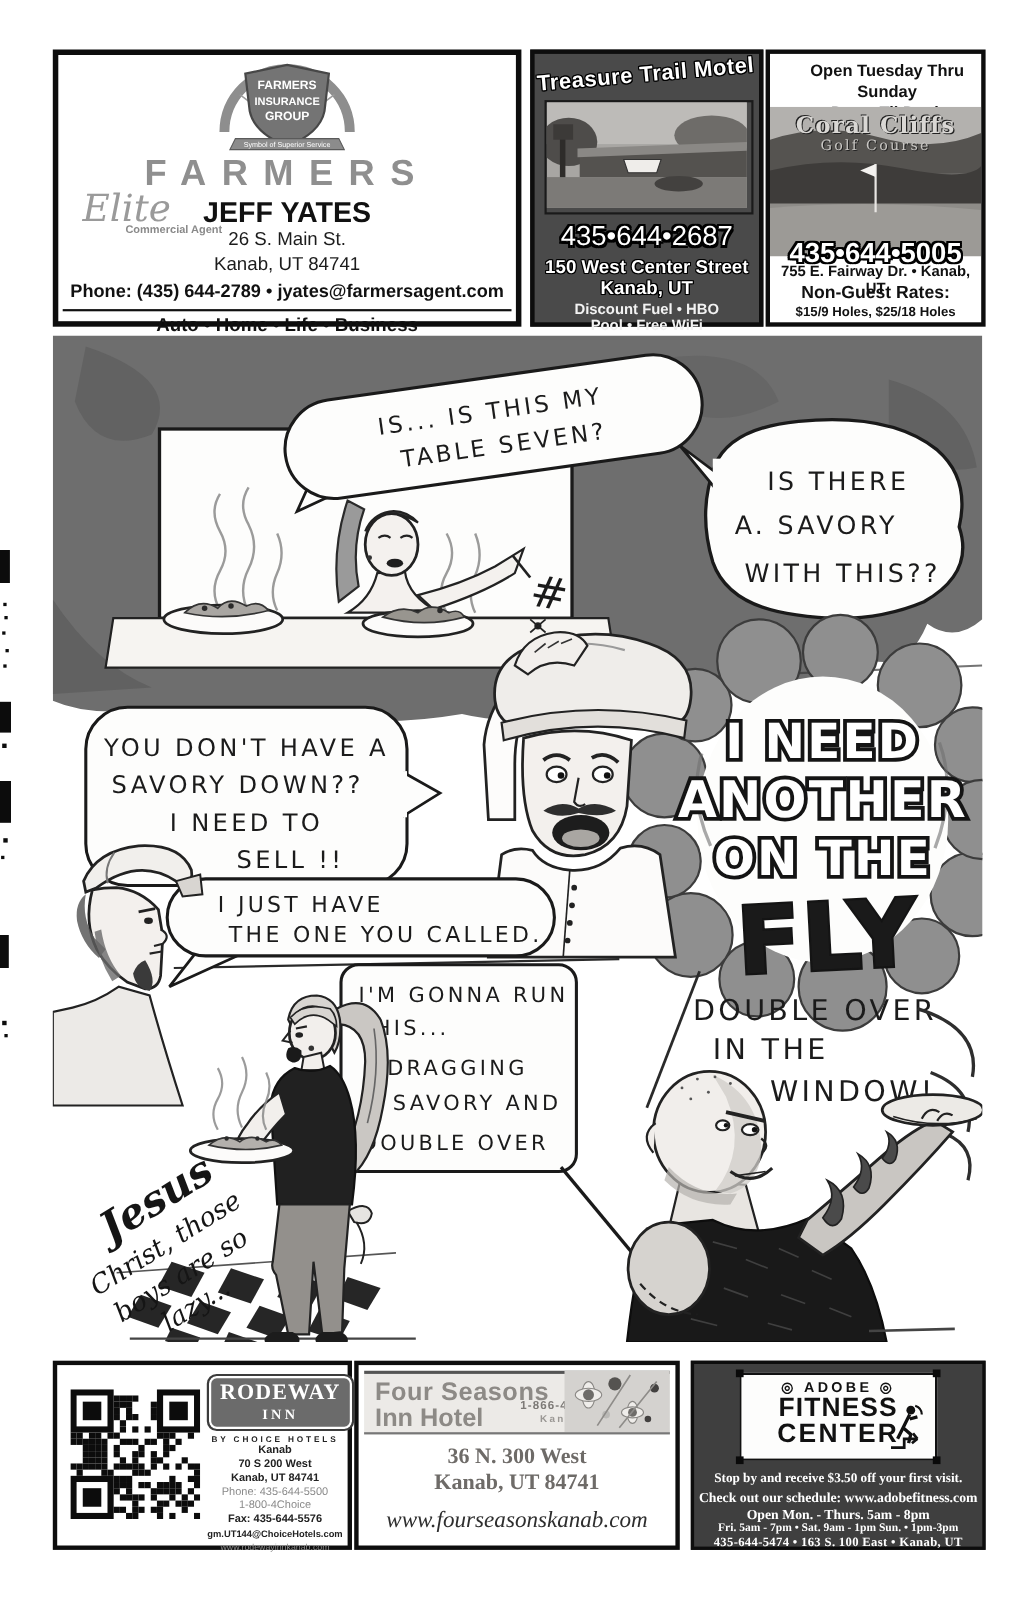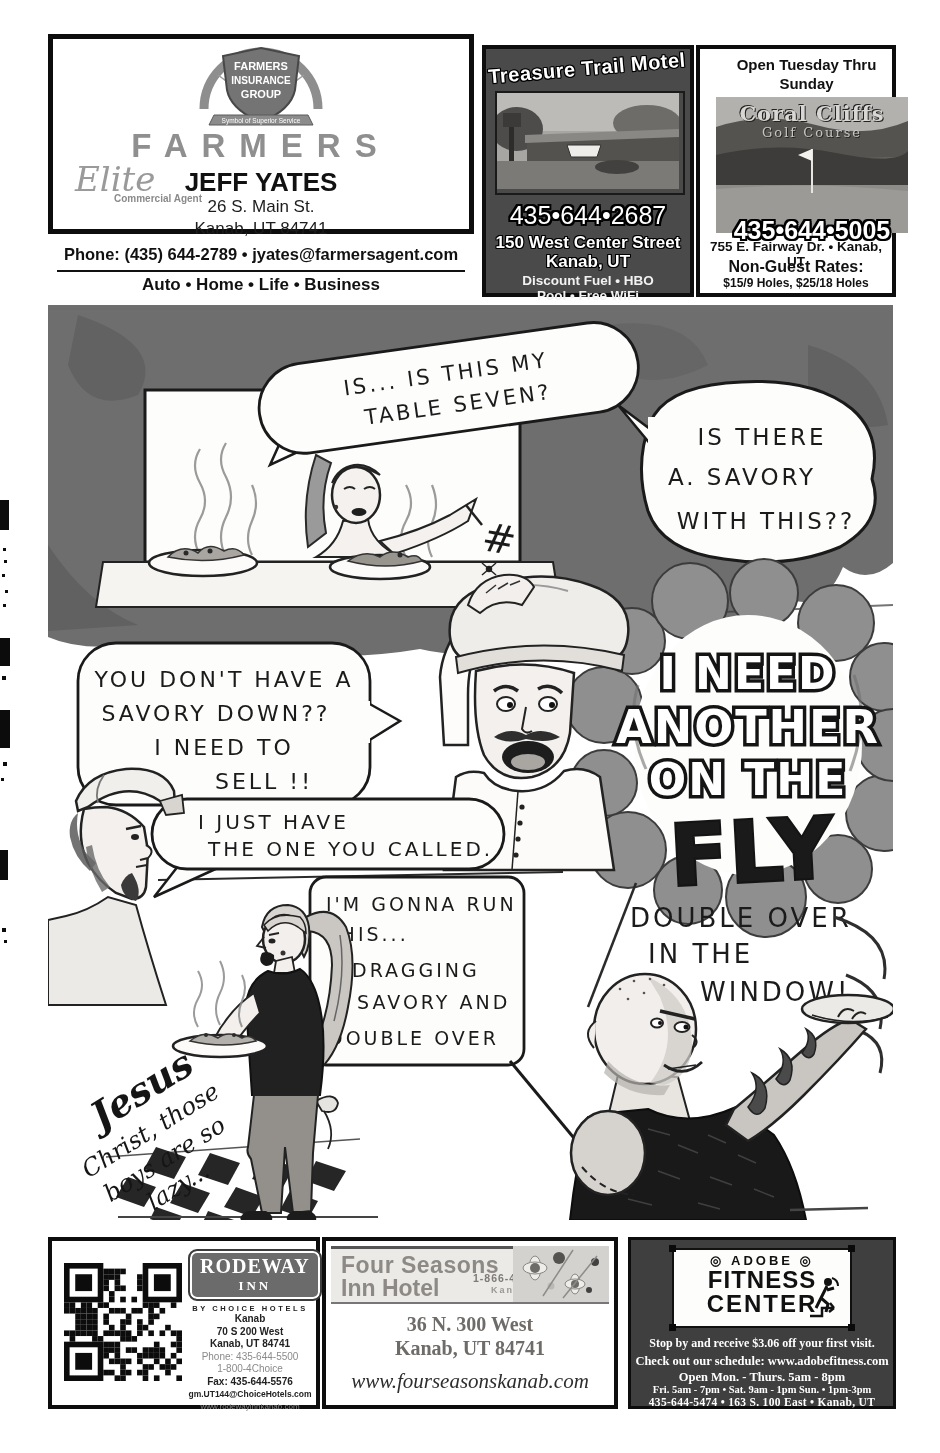--- a/index.html
+++ b/index.html
@@ -4,21 +4,21 @@
 <style>
   html,body{margin:0;padding:0;background:#e9e9e9;}
   #page{position:relative;width:940px;height:1453px;background:#ffffff;overflow:hidden;
         font-family:"Liberation Sans",sans-serif;}
   .ad{position:absolute;background:#fff;border:5px solid #0d0d0d;box-sizing:border-box;}
   .outline{ text-shadow:-2px -2px 0 #000,2px -2px 0 #000,-2px 2px 0 #000,2px 2px 0 #000,
             0 2px 0 #000,0 -2px 0 #000,2px 0 0 #000,-2px 0 0 #000;}
   .outline-thin{ text-shadow:-1px -1px 0 #000,1px -1px 0 #000,-1px 1px 0 #000,1px 1px 0 #000,
             0 1px 0 #000,0 -1px 0 #000,1px 0 0 #000,-1px 0 0 #000;}
   
-  #farmers-ad{left:48px;top:34px;width:426px;height:200px;}
+  #farmers-ad{left:48px;top:45px;width:426px;height:252px;}
   #farmers-ad .shield-wrap{position:absolute;left:0;right:0;top:6px;display:flex;justify-content:center;}
   #farmers-ad .brand{position:absolute;left:0;right:0;top:88px;font-size:33px;font-weight:bold;
      color:#8f8f8f;letter-spacing:14px;text-align:center;}
   #farmers-ad .elite{position:absolute;left:22px;top:120px;color:#9a9a9a;}
   #farmers-ad .elite .script{font-family:"DejaVu Serif",serif;font-style:italic;font-size:34px;}
   #farmers-ad .elite .sub{font-size:10px;color:#8a8a8a;margin-top:-6px;margin-left:39px;font-weight:bold;}
   #farmers-ad .agent{position:absolute;left:0;right:0;top:128px;font-size:26px;font-weight:bold;color:#111;text-align:center;}
   #farmers-ad .addr{position:absolute;left:0;right:0;font-size:17px;color:#1c1c1c;text-align:center;}
   #farmers-ad .contact{position:absolute;left:0;right:0;top:206px;font-size:16.5px;font-weight:bold;color:#111;text-align:center;}
   #farmers-ad .divider{position:absolute;left:4px;right:4px;top:231px;border-top:2px solid #111;}
@@ -29,21 +29,21 @@
      text-align:center;transform:rotate(-5deg);letter-spacing:.5px;}
   #motel-ad .photo{position:absolute;left:9px;top:42px;width:186px;height:100px;border:2px solid #1a1a1a;}
   #motel-ad .phone{position:absolute;left:0;right:0;top:152px;font-size:25px;font-weight:normal;color:#fff;text-align:center;}
   #motel-ad .a1{position:absolute;left:0;right:0;top:184px;font-size:17px;font-weight:bold;color:#fff;text-align:center;}
   #motel-ad .a2{position:absolute;left:0;right:0;top:203px;font-size:17px;font-weight:bold;color:#fff;text-align:center;}
   #motel-ad .am1{position:absolute;left:0;right:0;top:224px;font-size:13.5px;font-weight:bold;color:#f2f2f2;text-align:center;}
   #motel-ad .am2{position:absolute;left:0;right:0;top:239px;font-size:13.5px;font-weight:bold;color:#f2f2f2;text-align:center;}
   
   #golf-ad{left:696px;top:45px;width:200px;height:252px;border-width:4px;}
   #golf-ad .hours{position:absolute;left:0;right:0;top:6px;font-size:15px;font-weight:bold;color:#111;text-align:center;line-height:19px;padding-left:21px;}
-  #golf-ad .photo{position:absolute;left:16px;top:48px;width:192px;height:152px;overflow:hidden;}
+  #golf-ad .photo{position:absolute;left:0px;top:48px;width:192px;height:152px;overflow:hidden;}
   #golf-ad .logo1{position:absolute;left:0;right:0;top:4px;font-family:"DejaVu Serif",serif;font-size:21px;font-weight:bold;
       color:#d9d7d4;text-align:center;letter-spacing:1px;text-shadow:1px 1px 0 #222,-1px -1px 0 #222;}
   #golf-ad .logo2{position:absolute;left:0;right:0;top:28px;font-family:"DejaVu Serif",serif;font-size:13px;
       color:#c9c7c4;text-align:center;letter-spacing:2px;text-shadow:1px 1px 0 #222;}
   #golf-ad .phone{position:absolute;left:0;right:0;bottom:4px;font-size:25px;font-weight:bold;color:#fff;text-align:center;}
   #golf-ad .addr{position:absolute;left:0;right:0;top:190px;font-size:13.5px;font-weight:bold;color:#111;text-align:center;}
   #golf-ad .rates-label{position:absolute;left:0;right:0;top:209px;font-size:16px;font-weight:bold;color:#111;text-align:center;}
   #golf-ad .rates{position:absolute;left:0;right:0;top:227px;font-size:12px;font-weight:bold;color:#111;text-align:center;}
   
   #comic{position:absolute;left:48px;top:305px;width:845px;height:915px;}
@@ -692,21 +692,21 @@
       <div class="runner">
         <svg width="34" height="42" viewBox="0 0 34 42">
           <circle cx="20" cy="6" r="4" fill="#111"></circle>
           <path d="M19,10 L13,22 M19,14 L26,12 M13,22 L8,32 M13,22 L20,28 L18,36" stroke="#111" stroke-width="3" fill="none"></path>
           <path d="M2,40 L14,40 L14,32 L26,32" stroke="#111" stroke-width="2.5" fill="none"></path>
           <path d="M26,32 L22,27 M26,32 L21,36" stroke="#111" stroke-width="2.5" fill="none"></path>
           <path d="M24,2 q6,2 6,8" stroke="#111" stroke-width="2" fill="none"></path>
         </svg>
       </div>
     </div>
-    <div class="tx" style="top:96px;font-size:12px">Stop by and receive $3.06 off your first visit.</div>
+    <div class="tx" style="top:96px;font-size:12px">Stop by and receive $3.50 off your first visit.</div>
     <div class="tx" style="top:114px;font-size:12.5px">Check out our schedule: www.adobefitness.com</div>
     <div class="tx" style="top:130px;font-size:12.5px">Open Mon. - Thurs. 5am - 8pm</div>
     <div class="tx" style="top:144px;font-size:10.5px">Fri. 5am - 7pm • Sat. 9am - 1pm Sun. • 1pm-3pm</div>
     <div class="tx" style="top:156px;font-size:11.5px;letter-spacing:.3px">435-644-5474 • 163 S. 100 East • Kanab, UT</div>
     <div class="tx" style="top:151px;font-size:11px;font-style:italic;font-family:'Liberation Sans',sans-serif;top:169px">Closed Selected Holidays &amp; Holiday Weekends</div>
   </div>
 
 </div>
 
 </body></html>

